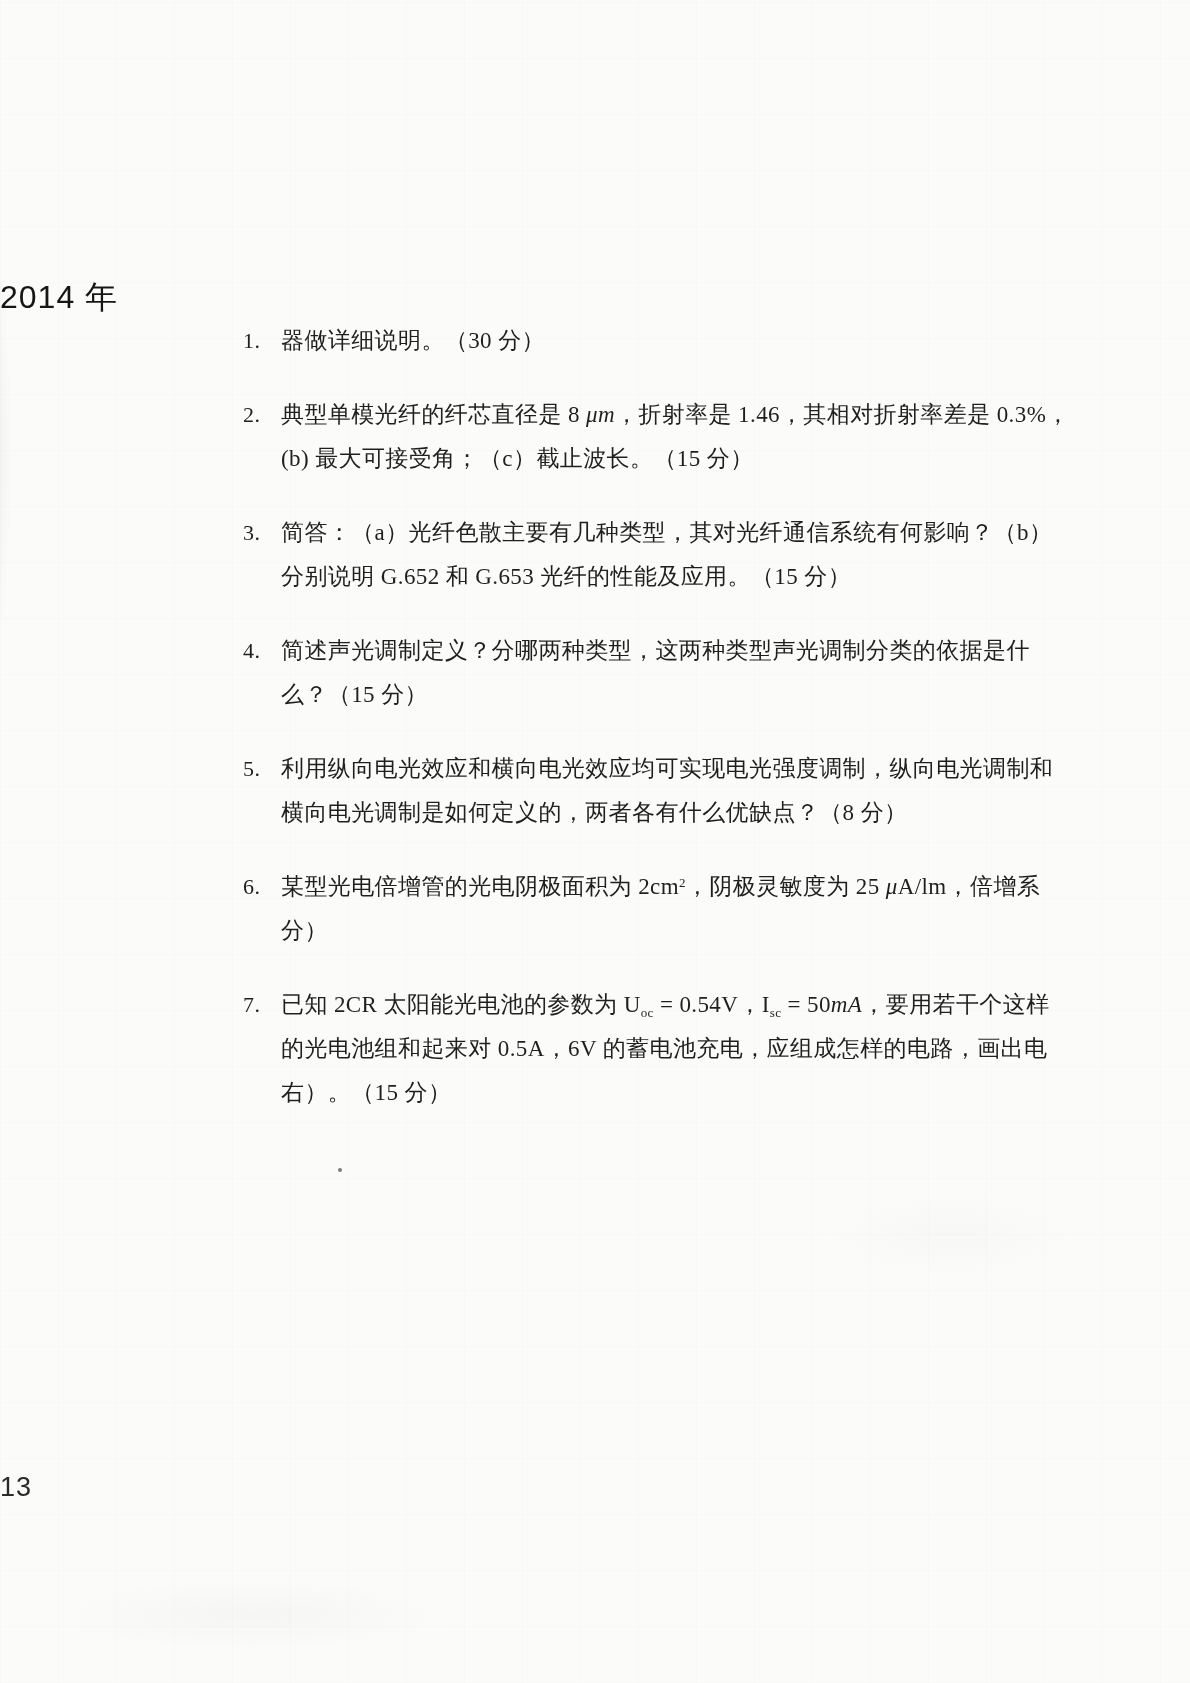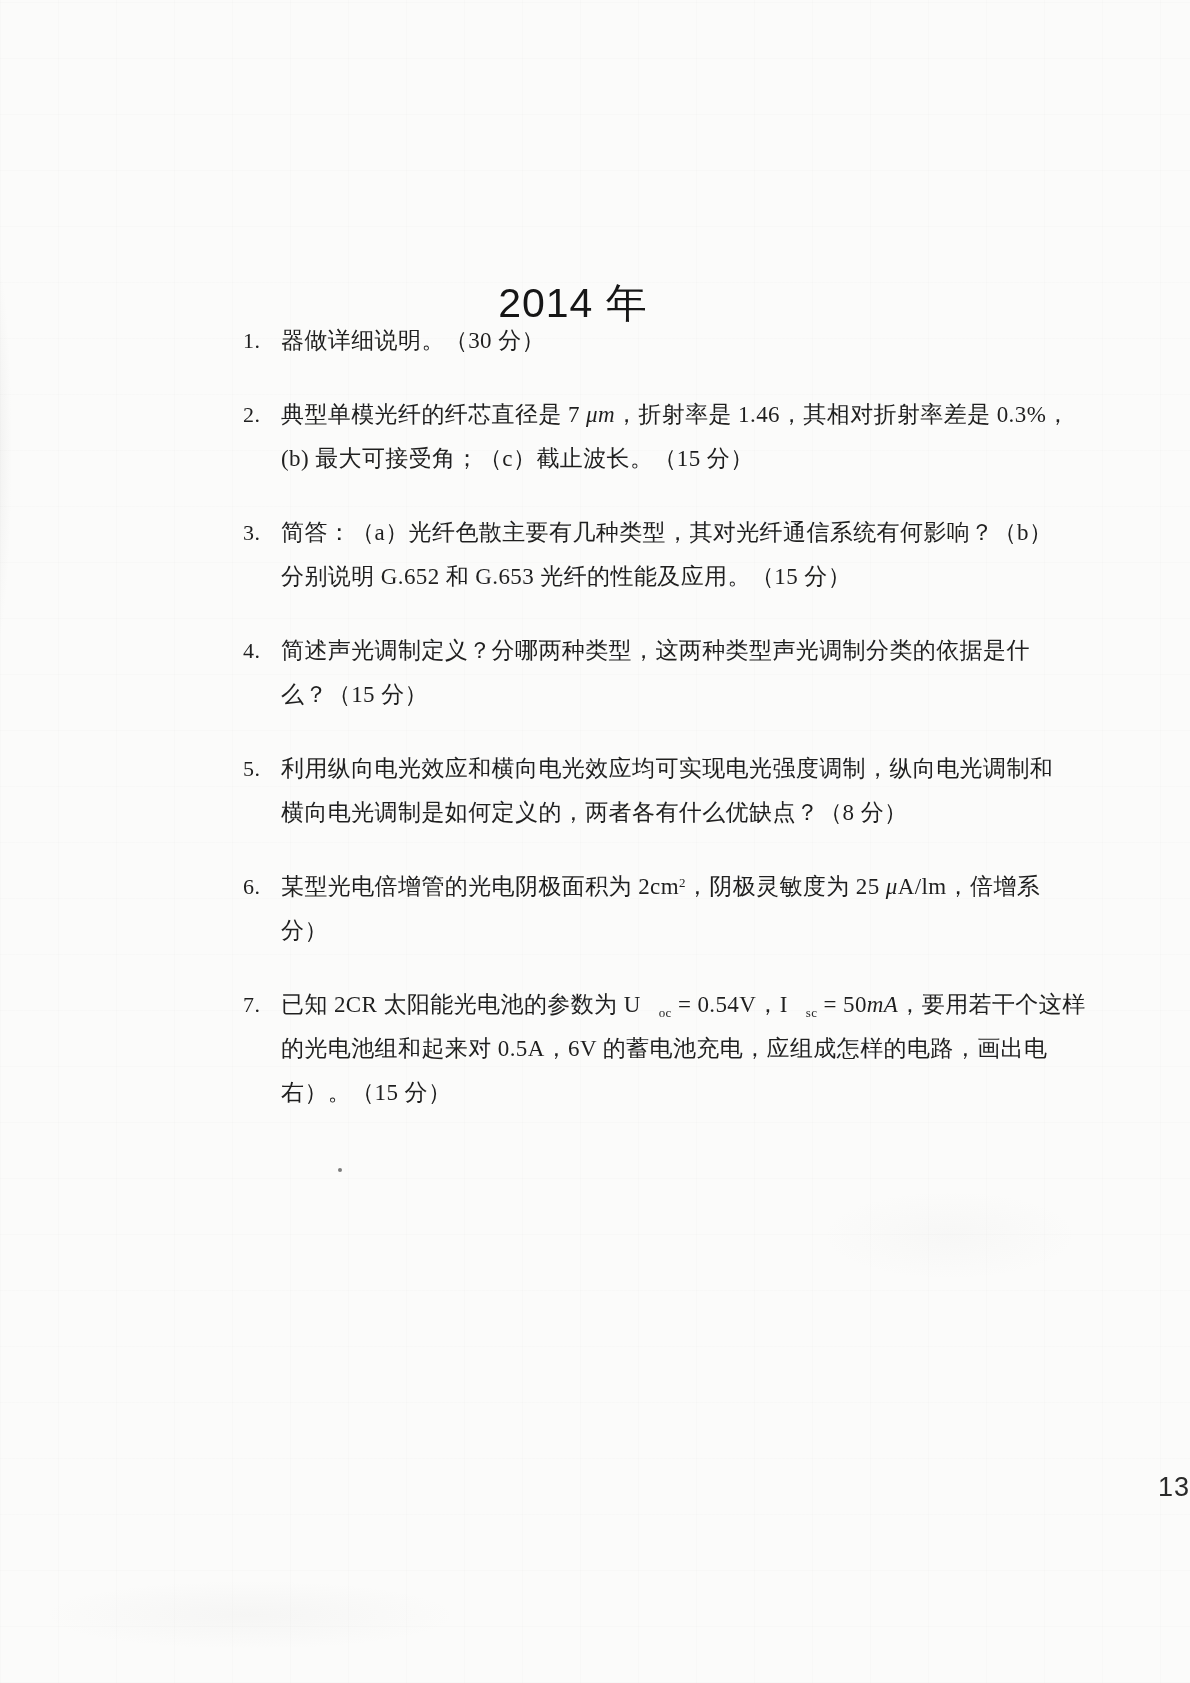--- a/index.html
+++ b/index.html
@@ -14,23 +14,22 @@
   .page{
     position:absolute;inset:0;
     
     background-image:
       repeating-linear-gradient(0deg, rgba(0,0,0,0.012) 0 1px, transparent 1px 56px),
       repeating-linear-gradient(90deg, rgba(0,0,0,0.012) 0 1px, transparent 1px 58px);
   }
   .doc-title{
     position:absolute;
     left:0;right:44px;top:276px;
-    text-align:center;
     font-family:"Liberation Sans","DejaVu Sans",sans-serif;
-    font-size:41px;
+    font-size:32px;
     font-weight:500;
     letter-spacing:1px;
     color:#161616;
   }
   .questions{
     position:absolute;
     left:281px;top:319px;
     width:690px;
   }
   .question{
@@ -50,27 +49,26 @@
   }
   .q-line sup{
     font-size:13px;
     line-height:0;
     vertical-align:7px;
   }
   .q-line sub{
     font-size:13px;
     line-height:0;
     vertical-align:-5px;
-    margin-left:18px;
   }
   .q-line i{font-style:italic;}
   .page-number{
     position:absolute;
     left:0;right:0;top:1472px;
-    text-align:right;
+    text-align:left;
     font-family:"Liberation Sans","DejaVu Sans",sans-serif;
     font-size:27px;
     color:#2a2a2a;
     letter-spacing:1px;
   }
   
   .dot-artifact{
     position:absolute;
     left:338px;top:1168px;
     width:4px;height:4px;
@@ -100,21 +98,21 @@
   <div class="smudge-c"></div>
 
   <div class="doc-title">2014 年</div>
 
   <div class="questions">
       <div class="question">
         <div class="q-line"><span class="q-num">1.</span></div>
         <div class="q-line"><span>器做详细说明。（30 分）</span></div>
       </div>
       <div class="question">
-        <div class="q-line"><span class="q-num">2.</span><span>典型单模光纤的纤芯直径是 7 </span><i>μm</i><span>，折射率是 1.46，其相对折射率差是 0.3%，</span></div>
+        <div class="q-line"><span class="q-num">2.</span><span>典型单模光纤的纤芯直径是 8 </span><i>μm</i><span>，折射率是 1.46，其相对折射率差是 0.3%，</span></div>
         <div class="q-line"><span>(b) 最大可接受角；（c）截止波长。（15 分）</span></div>
       </div>
       <div class="question">
         <div class="q-line"><span class="q-num">3.</span><span>简答：（a）光纤色散主要有几种类型，其对光纤通信系统有何影响？（b）</span></div>
         <div class="q-line"><span>分别说明 G.652 和 G.653 光纤的性能及应用。（15 分）</span></div>
       </div>
       <div class="question">
         <div class="q-line"><span class="q-num">4.</span><span>简述声光调制定义？分哪两种类型，这两种类型声光调制分类的依据是什</span></div>
         <div class="q-line"><span>么？（15 分）</span></div>
       </div>

